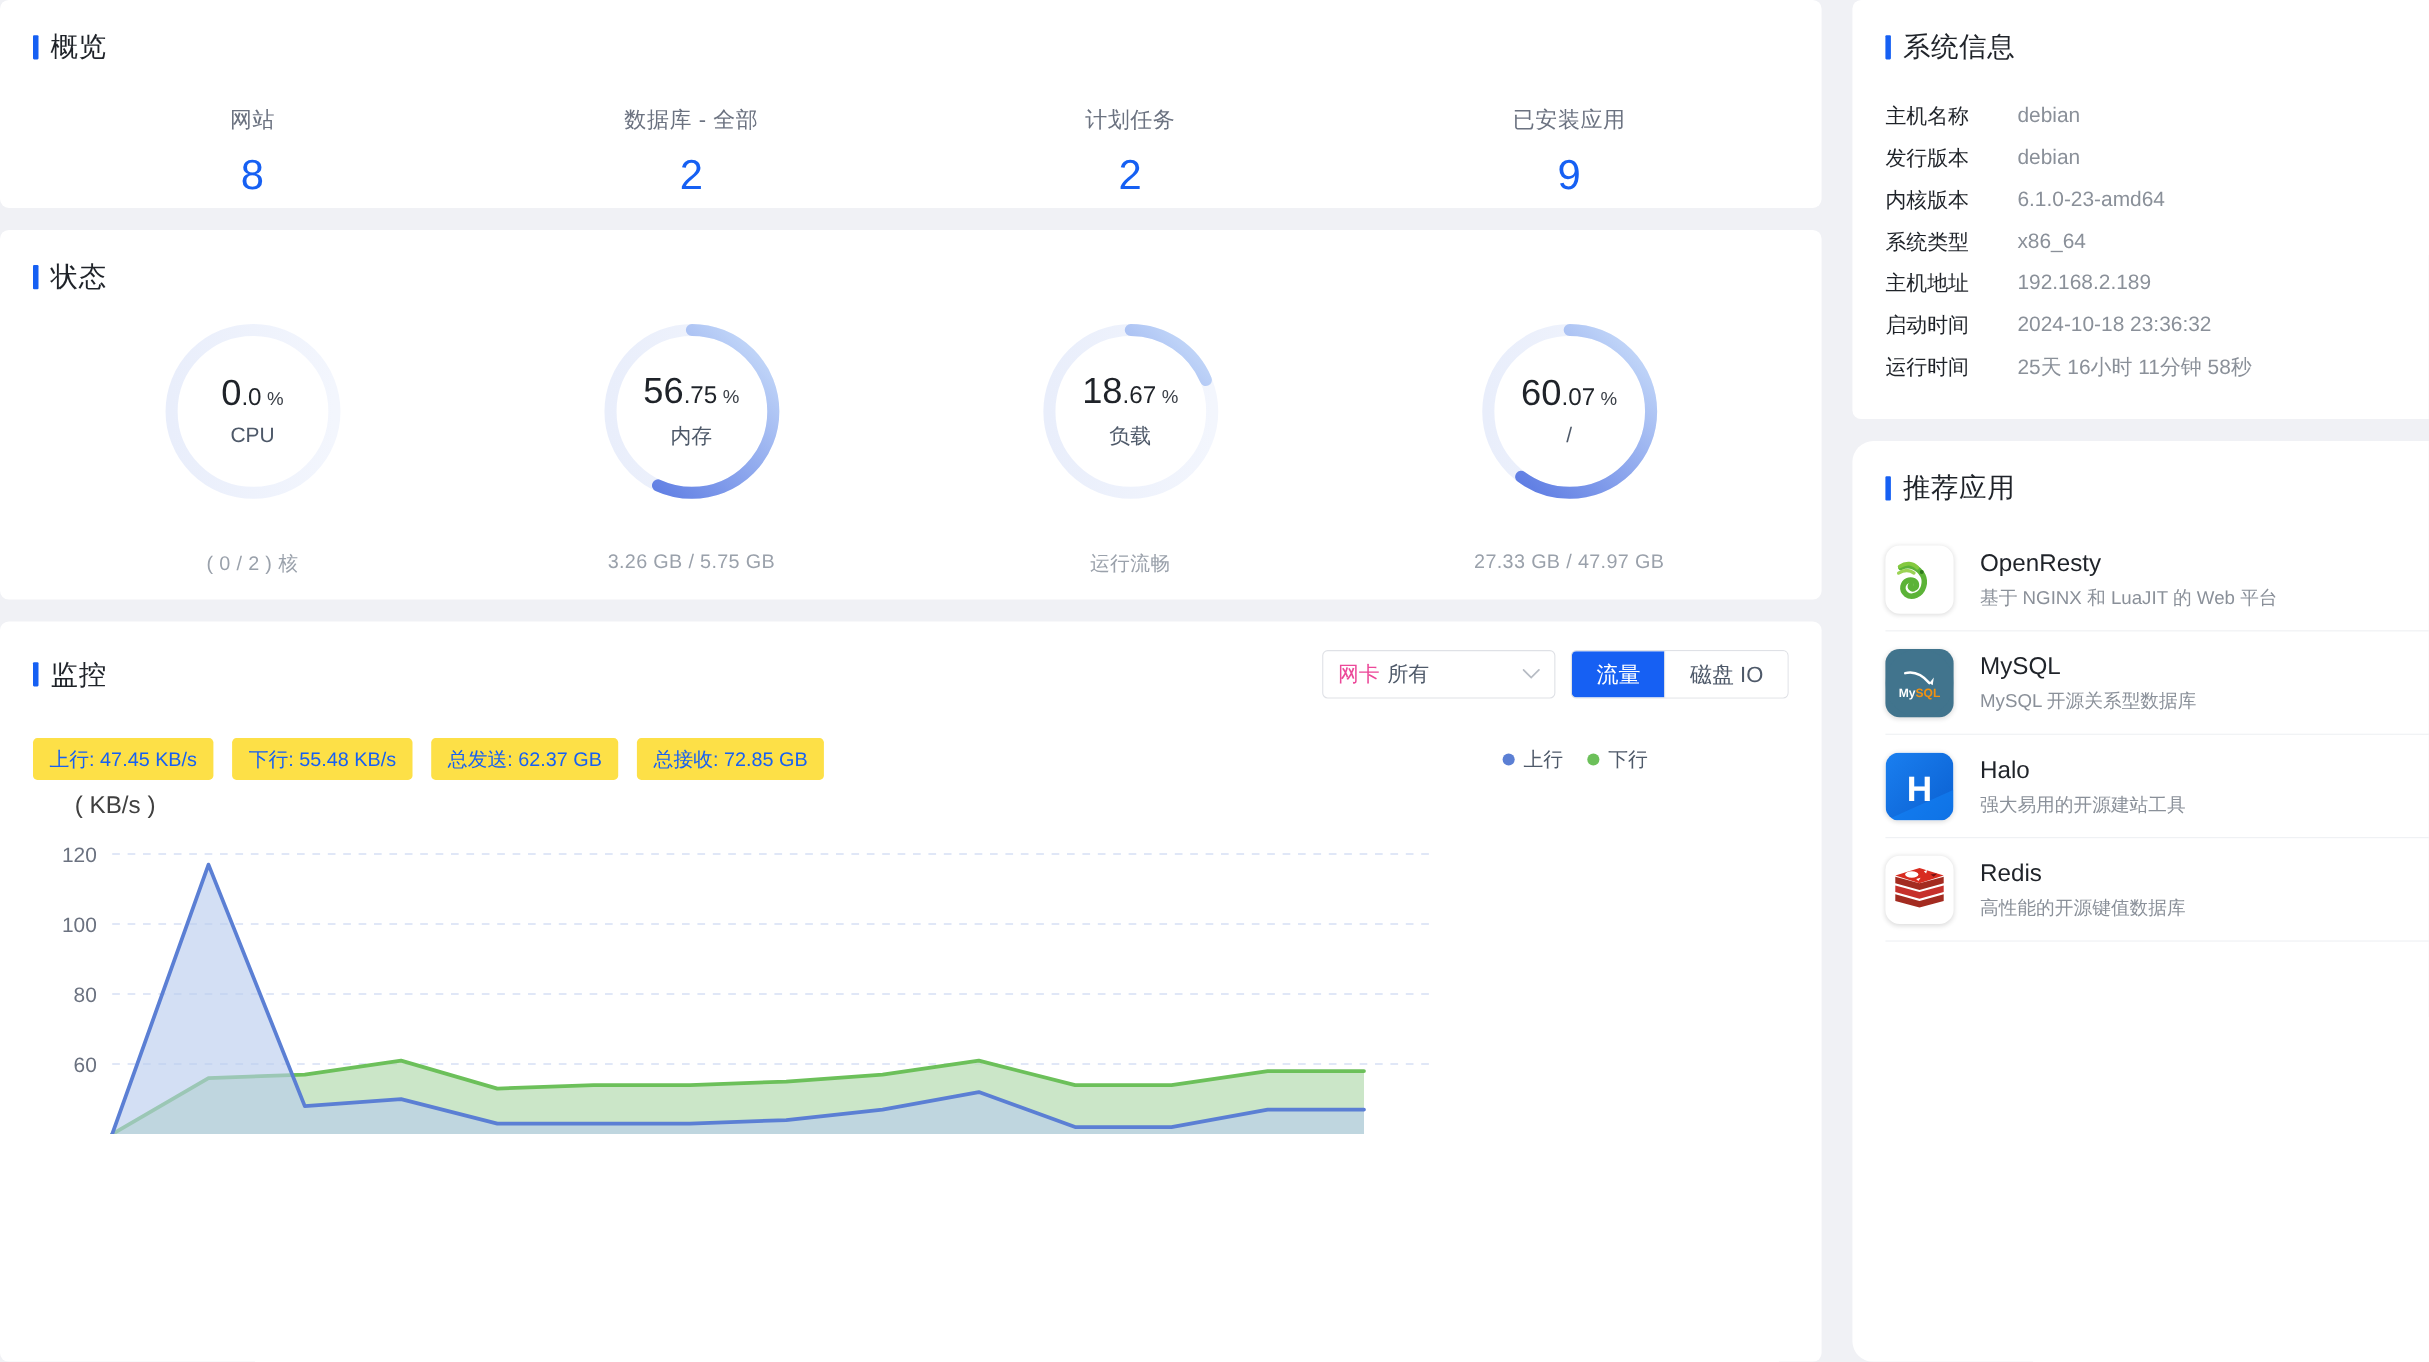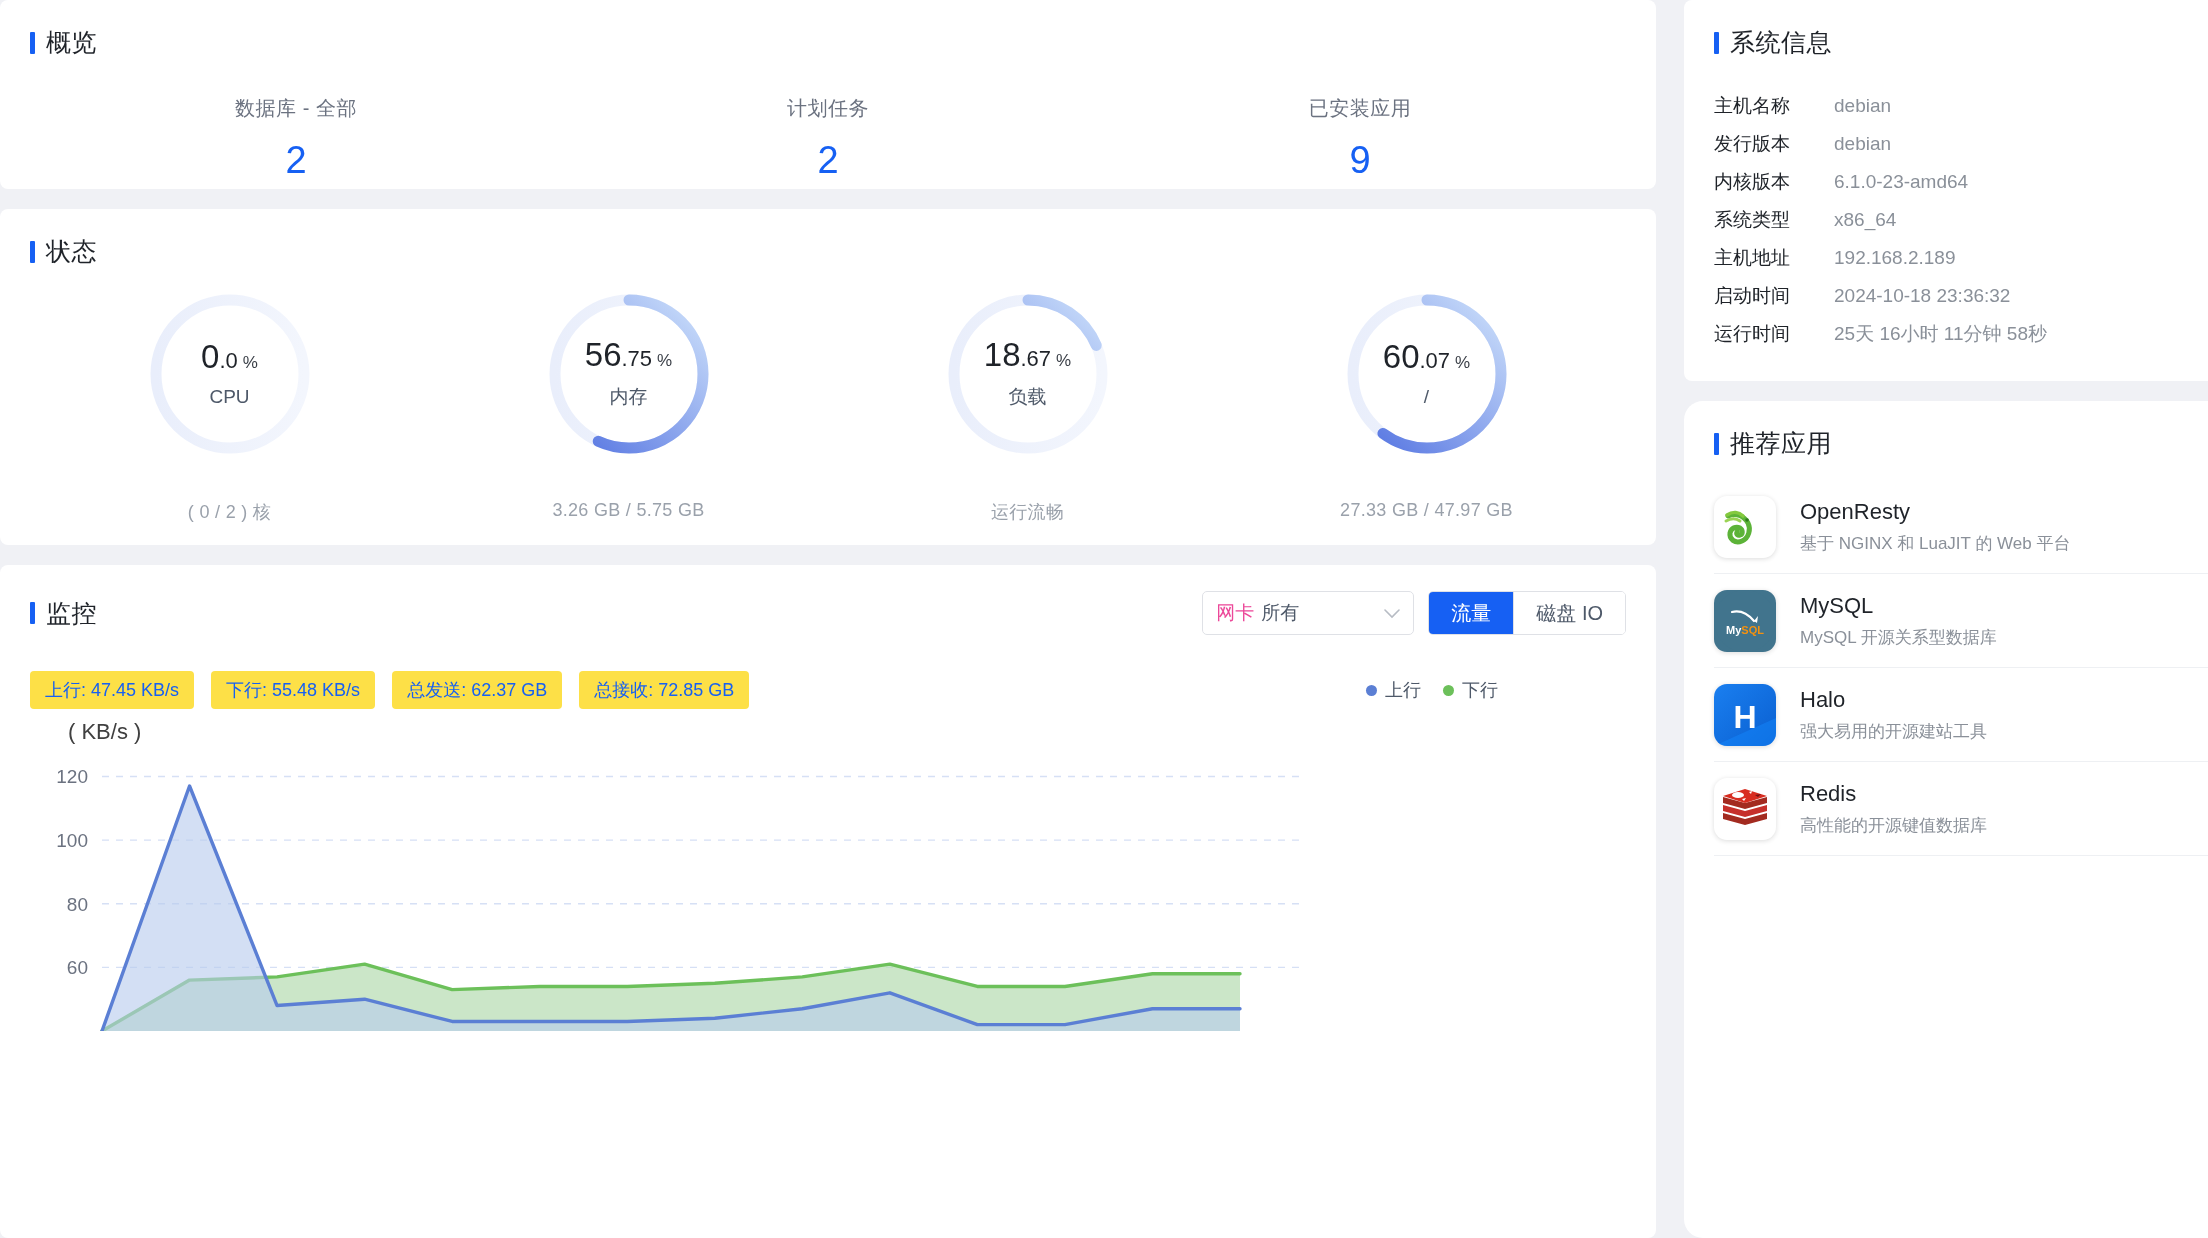--- a/index.html
+++ b/index.html
@@ -111,20 +111,24 @@
 <div class="page">
 
   <div class="col-left">
 
     <div class="card overview">
       <div class="sec-title">
         <div class="sec-bar"></div>
         <div class="sec-text">概览</div>
       </div>
       <div class="ov-grid">
+        <div class="ov-item">
+          <div class="ov-label">网站</div>
+          <div class="ov-value">8</div>
+        </div>
         <div class="ov-item">
           <div class="ov-label">数据库 - 全部</div>
           <div class="ov-value">2</div>
         </div>
         <div class="ov-item">
           <div class="ov-label">计划任务</div>
           <div class="ov-value">2</div>
         </div>
         <div class="ov-item">
           <div class="ov-label">已安装应用</div>

